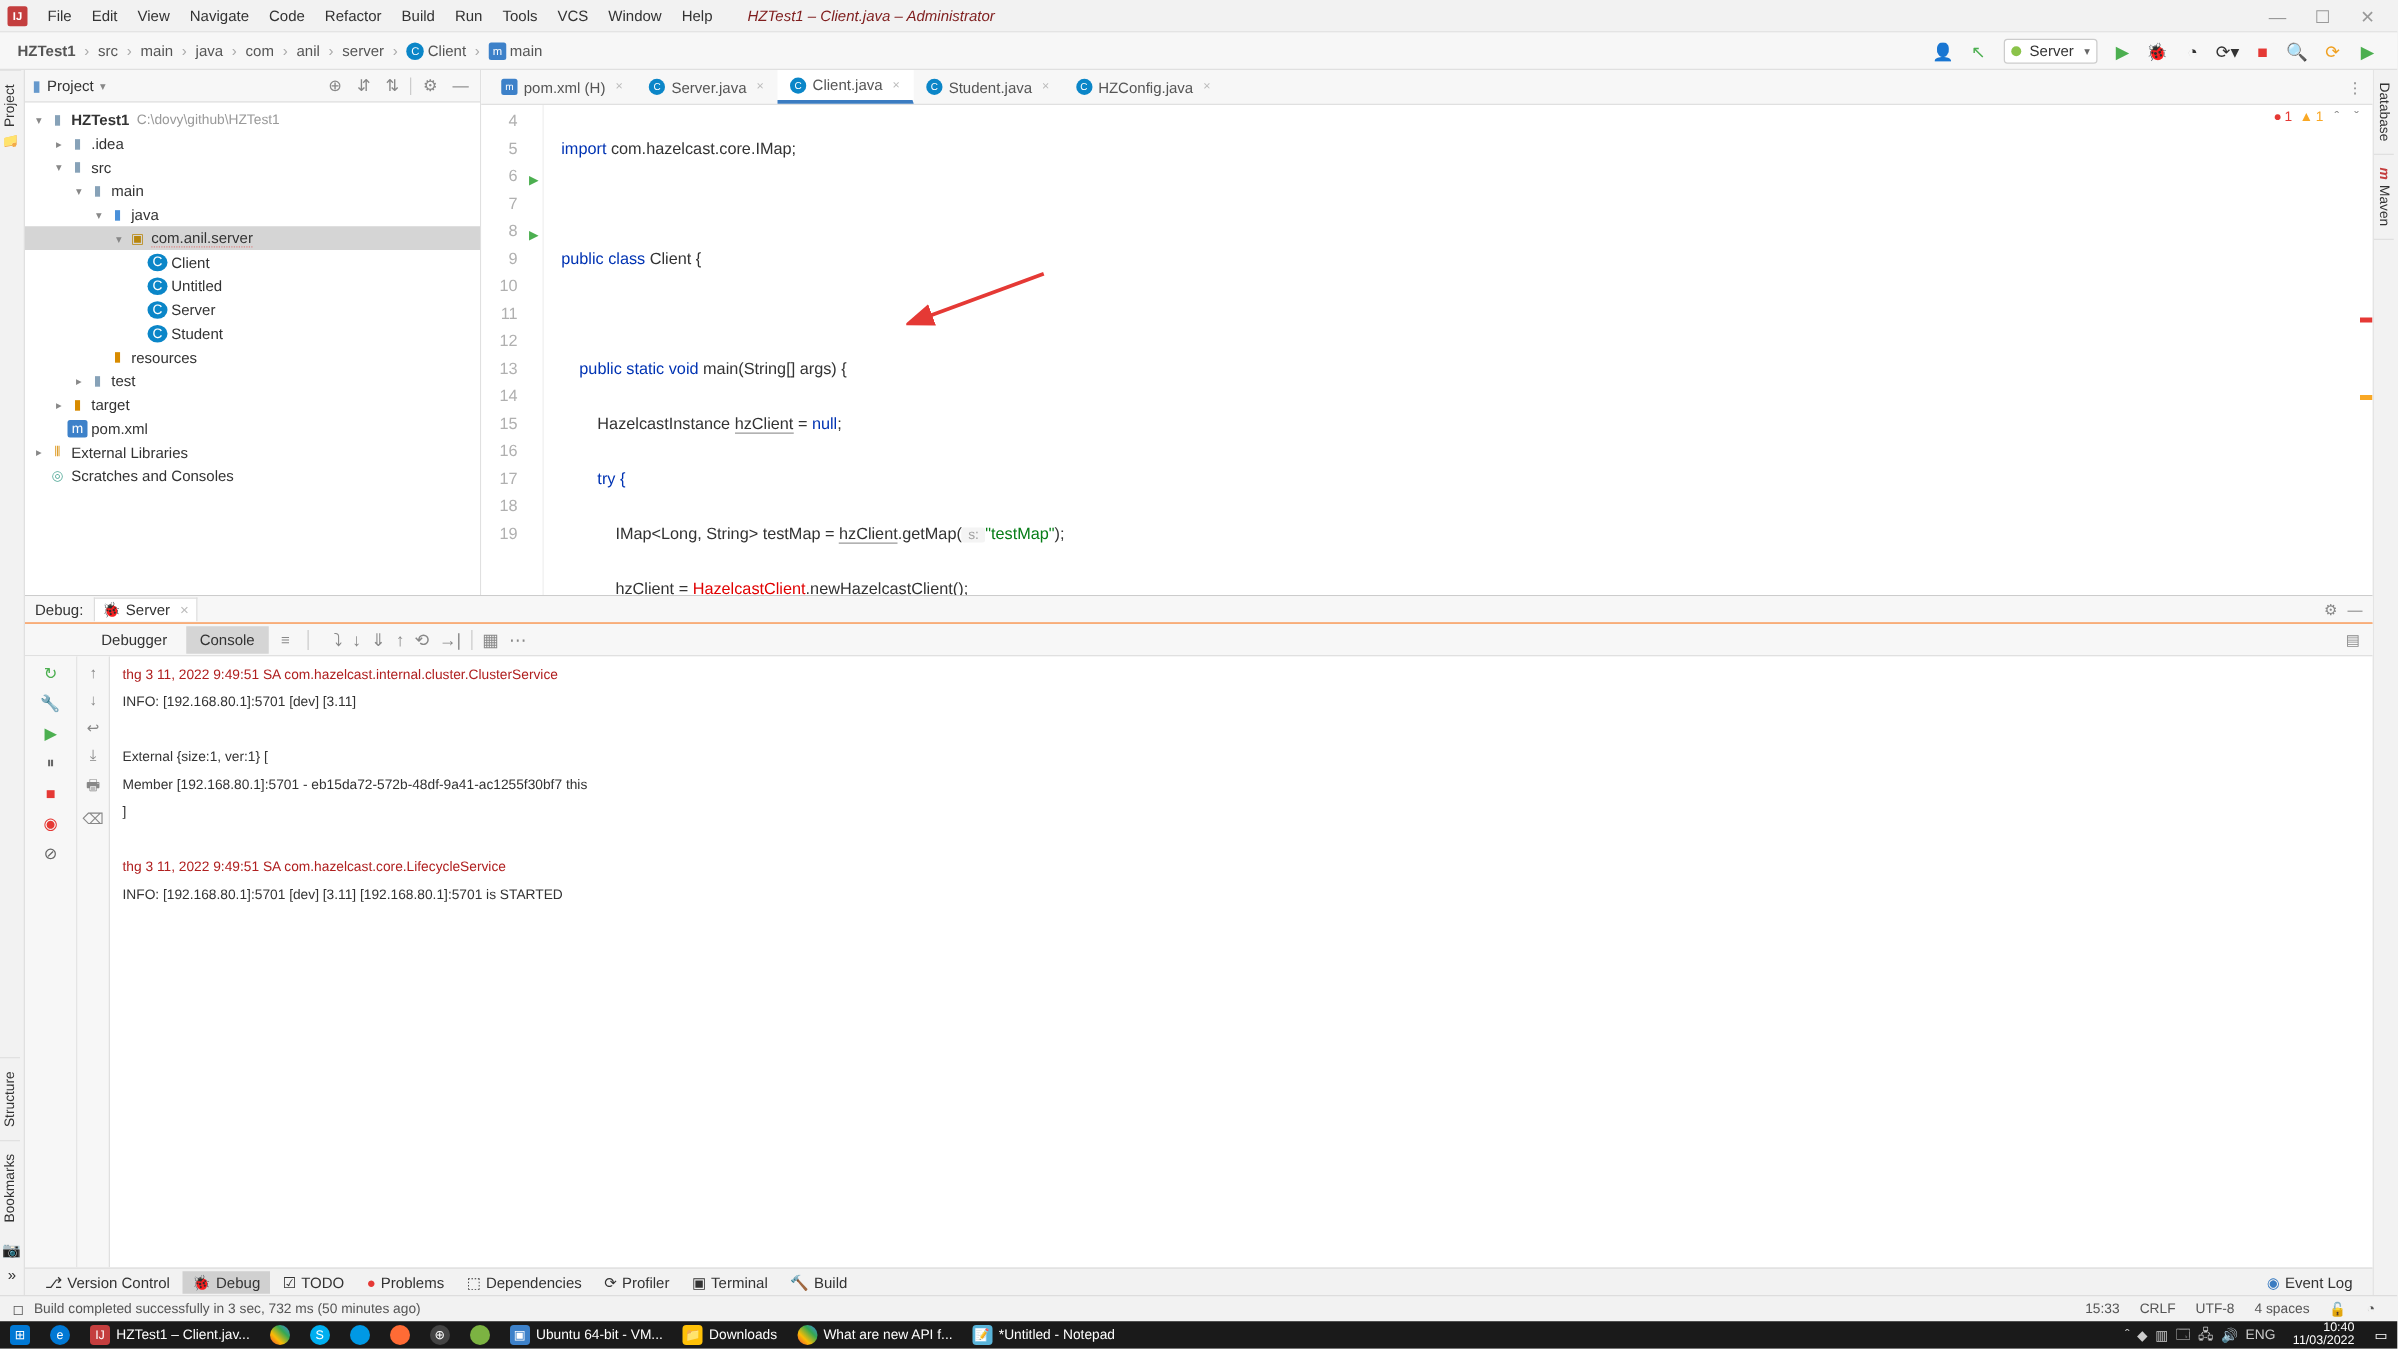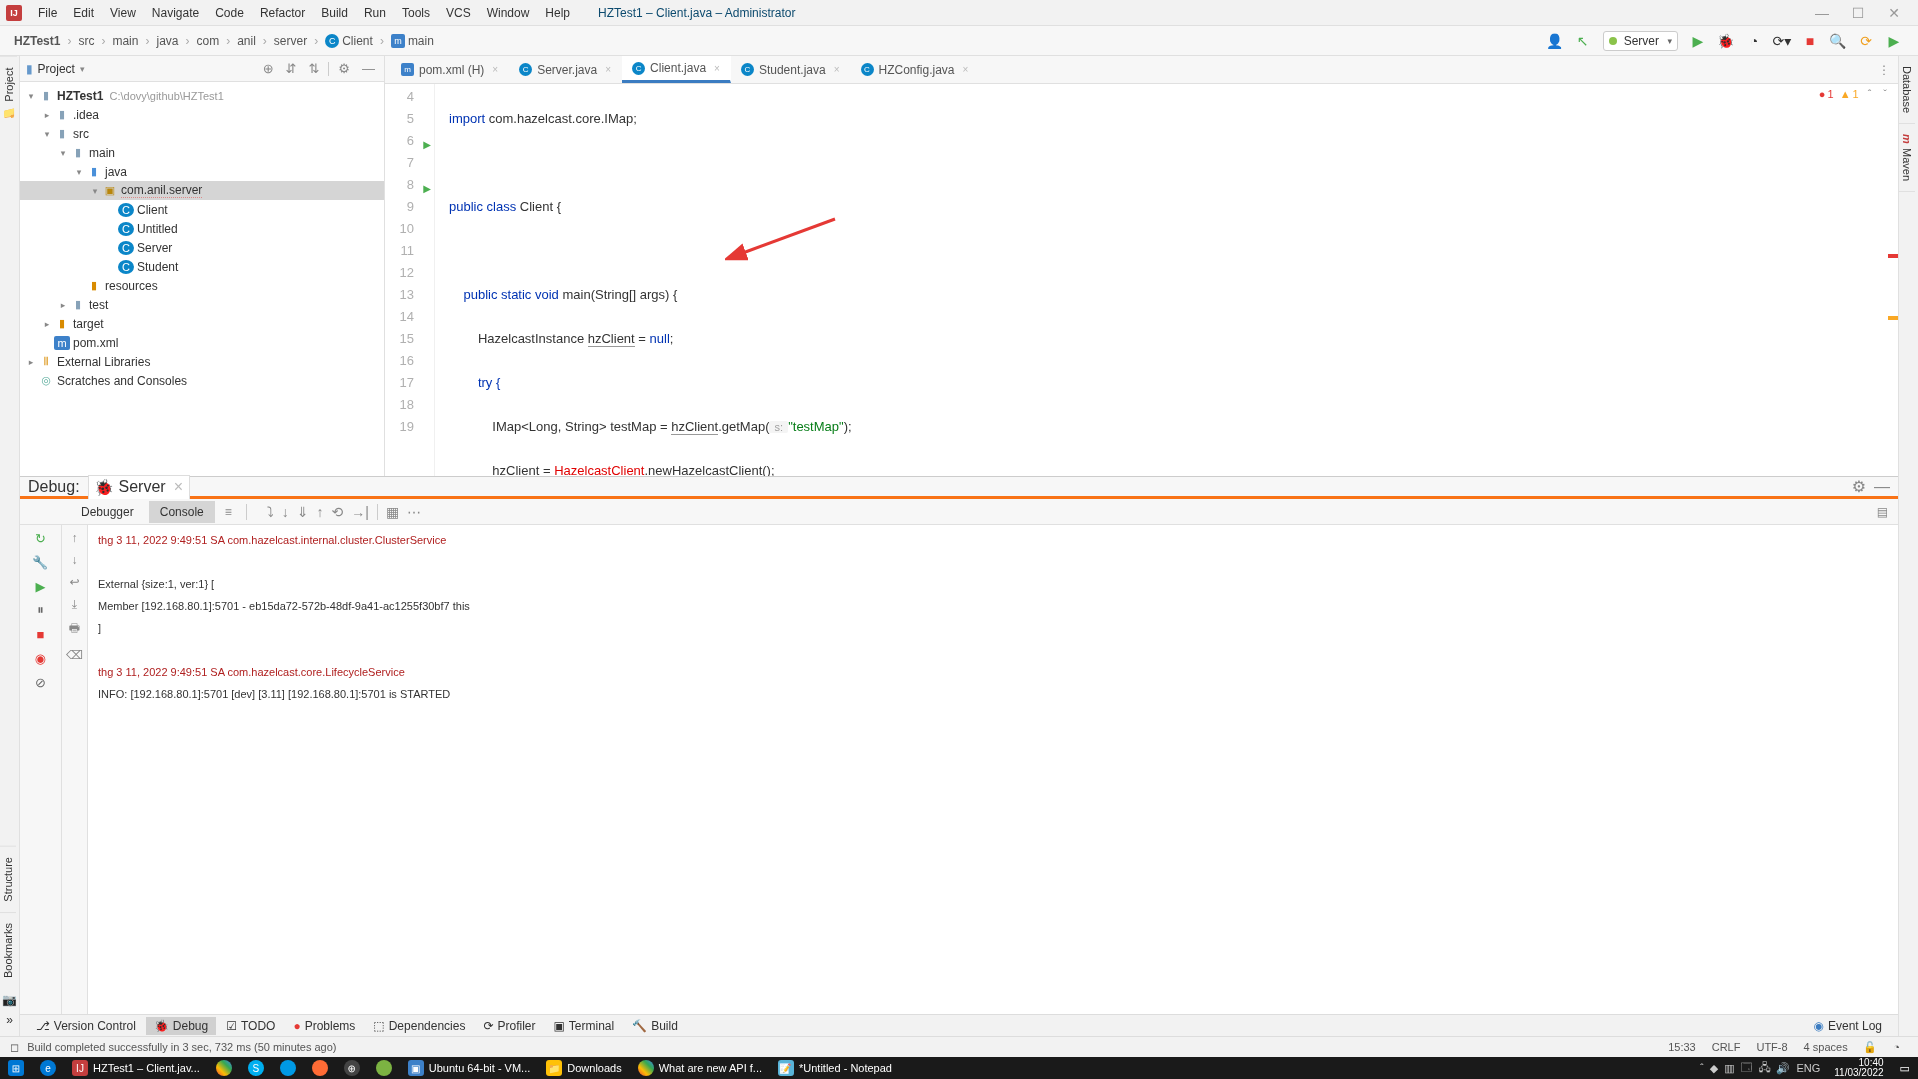--- a/index.html
+++ b/index.html
@@ -3,21 +3,21 @@
 <meta charset="utf-8">
 <style>
 * { margin: 0; padding: 0; box-sizing: border-box; font-family: "Segoe UI", Arial, sans-serif; }
 body { background: #f2f2f2; font-size: 12px; color: #333; overflow: hidden; width: 1918px; height: 1079px; position: relative; }
 
 
 .menubar { height: 26px; background: #f2f2f2; display: flex; align-items: center; padding: 0 6px; border-bottom: 1px solid #e0e0e0; }
 .menubar .logo { width: 16px; height: 16px; background: #c43e3e; border-radius: 2px; margin-right: 8px; display:flex; align-items:center; justify-content:center; color:#fff; font-size:9px; font-weight:bold;}
 .menubar .menu-item { padding: 4px 8px; cursor: pointer; }
 .menubar .spacer { flex: 1; }
-.menubar .title { color: #0c4a6e; margin-left: 20px; }
+.menubar .title { color: #7f1d1d; margin-left: 20px; font-style: italic; }
 .menubar .win-btn { width: 36px; text-align: center; color: #999; font-size: 14px; }
 
 
 .toolbar2 { height: 30px; background: #f7f7f7; display: flex; align-items: center; padding: 0 10px; border-bottom: 1px solid #e0e0e0; }
 .bc-item { padding: 2px 4px; color: #555; display:flex; align-items:center; gap:3px;}
 .bc-sep { color: #aaa; margin: 0 3px; }
 .toolbar2 .spacer { flex: 1; }
 .toolbar2 .tool-icon { width: 24px; height: 24px; display: flex; align-items: center; justify-content: center; margin: 0 2px; font-size: 14px; }
 .run-config { background: #fff; border: 1px solid #ccc; border-radius: 3px; padding: 2px 18px 2px 20px; margin: 0 6px; display:flex; align-items:center; gap:4px; position:relative;}
 .run-config::before { content: ''; width: 8px; height: 8px; background: #8bc34a; border-radius: 50%; position: absolute; left: 5px; }
@@ -90,21 +90,21 @@
 .insp-warn { color: #f9a825; display:flex; align-items:center; gap:2px;}
 .insp-nav { color:#888; padding:0 3px;}
 .err-stripe { position:absolute; right:0; top:0; bottom:0; width:12px; }
 .err-mark { position:absolute; right:0; width:10px; height:4px; background:#e53935;}
 
 
 .arrow-annot { position: absolute; pointer-events: none; z-index: 10; }
 
 
 .debug-panel { flex: 1; display: flex; flex-direction: column; border-top: 1px solid #ccc; background:#fff;}
-.debug-header { height: 22px; background: #f7f7f7; border-bottom: 3px solid #f97316; display: flex; align-items: center; padding: 0 8px; gap: 8px; font-size:16px;}
+.debug-header { height: 22px; background: #f7f7f7; border-bottom: 1px solid #f97316; display: flex; align-items: center; padding: 0 8px; gap: 8px; font-size:12px;}
 .debug-header .dtab { display:flex; align-items:center; gap:4px; padding: 2px 6px;}
 .debug-header .dtab.active { background:#fff; border:1px solid #ddd; border-bottom:none;}
 .debug-header .spacer { flex:1;}
 .debug-toolbar { height: 26px; background: #f7f7f7; border-bottom: 1px solid #e0e0e0; display: flex; align-items: center; }
 .debug-side { width: 42px; display:flex; flex-direction:column; align-items:center; gap:6px; padding-top:4px; background:#f7f7f7; border-right:1px solid #e0e0e0;}
 .debug-side .dicon { width:18px; height:18px; display:flex; align-items:center; justify-content:center; font-size:13px; color:#666;}
 .debug-body { display:flex; flex:1; overflow:hidden;}
 .debug-tabs-inner { display:flex; align-items:center; padding:0 8px; gap:4px;}
 .dtab2 { padding:3px 10px; border:1px solid transparent; font-size:12px;}
 .dtab2.active { background:#d5d5d5;}
@@ -456,20 +456,21 @@
       <div class="console-side2">
         <span>↑</span>
         <span>↓</span>
         <span>↩</span>
         <span>⤓</span>
         <span>🖶</span>
         <span>⌫</span>
       </div>
       <div class="console" id="console-out">
           <div class="red-t">thg 3 11, 2022 9:49:51 SA com.hazelcast.internal.cluster.ClusterService</div>
+          <div>INFO: [192.168.80.1]:5701 [dev] [3.11]</div>
           <div>&nbsp;</div>
           <div>External {size:1, ver:1} [</div>
           <div>    Member [192.168.80.1]:5701 - eb15da72-572b-48df-9a41-ac1255f30bf7 this</div>
           <div>]</div>
           <div>&nbsp;</div>
           <div class="red-t">thg 3 11, 2022 9:49:51 SA com.hazelcast.core.LifecycleService</div>
           <div>INFO: [192.168.80.1]:5701 [dev] [3.11] [192.168.80.1]:5701 is STARTED</div>
         </div>
     </div>
   </div>

